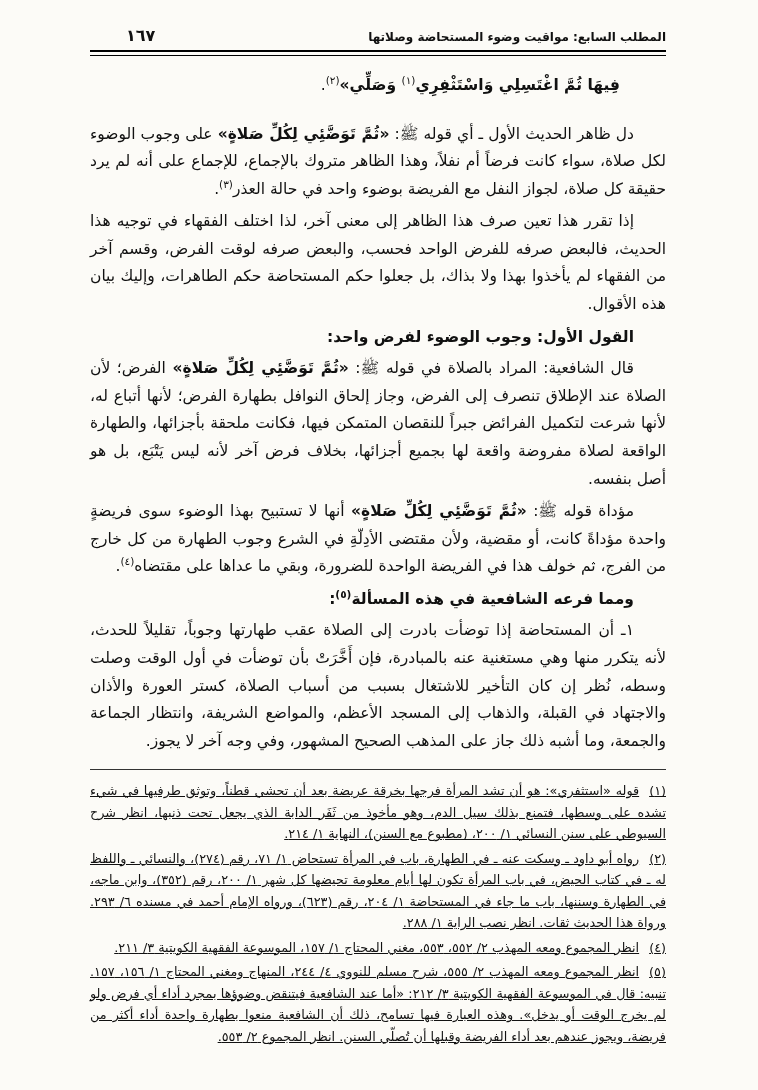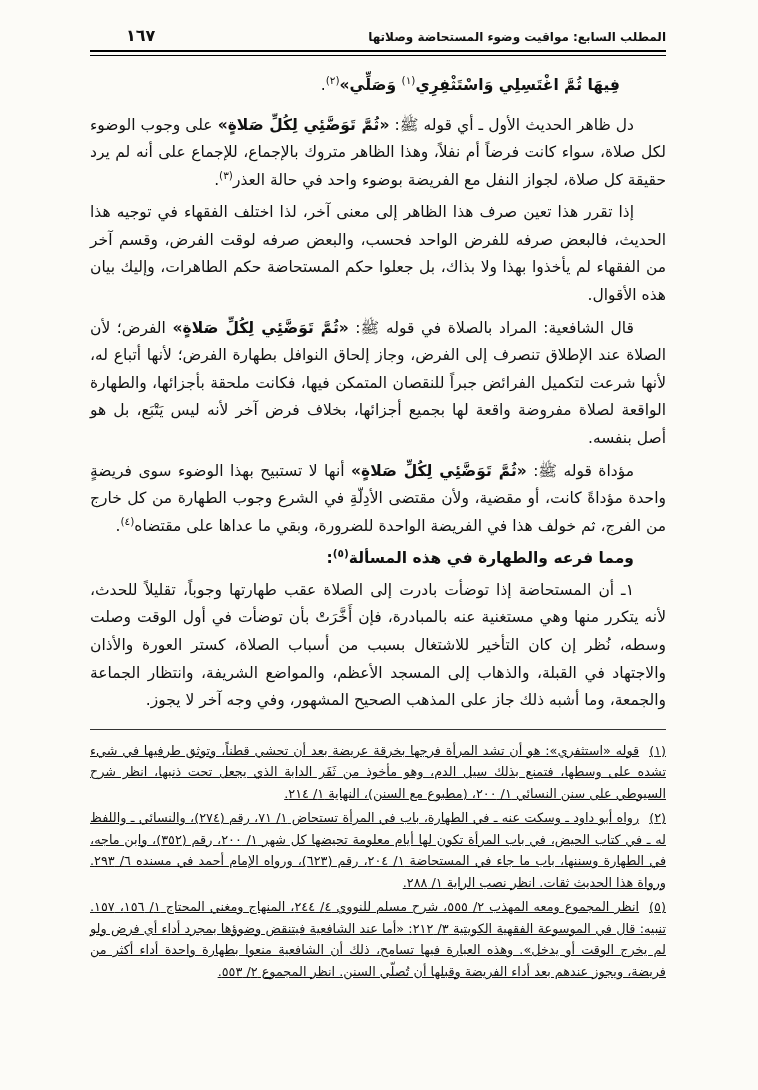--- a/index.html
+++ b/index.html
@@ -42,21 +42,21 @@
   
   .body-text p {
     margin: 0 0 5px 0;
     font-size: 15.5px;
     line-height: 1.78;
     text-align: justify;
     text-justify: inter-word;
   }
   .body-text p.opening {
     text-indent: 46px;
-    margin-bottom: 12px;
+    margin-bottom: 21px;
   }
   .body-text p.para {
     text-indent: 32px;
   }
   .body-text p.heading {
     text-indent: 32px;
     font-weight: bold;
     margin-top: 2px;
     margin-bottom: 4px;
   }
@@ -91,33 +91,37 @@
       <span class="header-title">المطلب السابع: مواقيت وضوء المستحاضة وصلاتها</span>
       <span class="page-number">١٦٧</span>
     </div>
     <div class="header-rule"></div>
   </header>
 
   <main class="body-text">
     <p class="opening"><span class="b">فِيهَا ثُمَّ اغْتَسِلِي وَاسْتَثْفِرِي</span><span class="sup">(١)</span><span class="b"> وَصَلِّي»</span><span class="sup">(٢)</span><span>.</span></p>
     <p class="para"><span>دل ظاهر الحديث الأول ـ أي قوله ﷺ: </span><span class="b">«ثُمَّ تَوَضَّئِي لِكُلِّ صَلاةٍ»</span><span> على وجوب الوضوء لكل صلاة، سواء كانت فرضاً أم نفلاً، وهذا الظاهر متروك بالإجماع، للإجماع على أنه لم يرد حقيقة كل صلاة، لجواز النفل مع الفريضة بوضوء واحد في حالة العذر</span><span class="sup">(٣)</span><span>.</span></p>
     <p class="para"><span>إذا تقرر هذا تعين صرف هذا الظاهر إلى معنى آخر، لذا اختلف الفقهاء في توجيه هذا الحديث، فالبعض صرفه للفرض الواحد فحسب، والبعض صرفه لوقت الفرض، وقسم آخر من الفقهاء لم يأخذوا بهذا ولا بذاك، بل جعلوا حكم المستحاضة حكم الطاهرات، وإليك بيان هذه الأقوال.</span></p>
+    <p class="heading"><span class="b">القول الأول: وجوب الوضوء لفرض واحد:</span></p>
     <p class="para"><span>قال الشافعية: المراد بالصلاة في قوله ﷺ: </span><span class="b">«ثُمَّ تَوَضَّئِي لِكُلِّ صَلاةٍ»</span><span> الفرض؛ لأن الصلاة عند الإطلاق تنصرف إلى الفرض، وجاز إلحاق النوافل بطهارة الفرض؛ لأنها أتباع له، لأنها شرعت لتكميل الفرائض جبراً للنقصان المتمكن فيها، فكانت ملحقة بأجزائها، والطهارة الواقعة لصلاة مفروضة واقعة لها بجميع أجزائها، بخلاف فرض آخر لأنه ليس يَتْبَع، بل هو أصل بنفسه.</span></p>
     <p class="para"><span>مؤداة قوله ﷺ: </span><span class="b">«ثُمَّ تَوَضَّئِي لِكُلِّ صَلاةٍ»</span><span> أنها لا تستبيح بهذا الوضوء سوى فريضةٍ واحدة مؤداةً كانت، أو مقضية، ولأن مقتضى الأدِلّةِ في الشرع وجوب الطهارة من كل خارج من الفرج، ثم خولف هذا في الفريضة الواحدة للضرورة، وبقي ما عداها على مقتضاه</span><span class="sup">(٤)</span><span>.</span></p>
-    <p class="heading"><span class="b">ومما فرعه والطهارة في هذه المسألة</span><span class="sup">(٥)</span><span class="b">:</span></p>
+    <p class="heading"><span class="b">ومما فرعه الشافعية في هذه المسألة</span><span class="sup">(٥)</span><span class="b">:</span></p>
     <p class="para"><span>١ـ أن المستحاضة إذا توضأت بادرت إلى الصلاة عقب طهارتها وجوباً، تقليلاً للحدث، لأنه يتكرر منها وهي مستغنية عنه بالمبادرة، فإن أَخَّرَتْ بأن توضأت في أول الوقت وصلت وسطه، نُظر إن كان التأخير للاشتغال بسبب من أسباب الصلاة، كستر العورة والأذان والاجتهاد في القبلة، والذهاب إلى المسجد الأعظم، والمواضع الشريفة، وانتظار الجماعة والجمعة، وما أشبه ذلك جاز على المذهب الصحيح المشهور، وفي وجه آخر لا يجوز.</span></p>
   </main>
 
   <footer class="footnotes">
     <div class="fn-rule"></div>
 
     <p class="footnote">
       <span class="fn-num">(١)</span><span>قوله «استثفري»: هو أن تشد المرأة فرجها بخرقة عريضة بعد أن تحشي قطناً، وتوثق طرفيها في شيء تشده على وسطها، فتمنع بذلك سيل الدم، وهو مأخوذ من ثَفَر الدابة الذي يجعل تحت ذنبها، انظر شرح السيوطي على سنن النسائي ١/ ٢٠٠، (مطبوع مع السنن)، النهاية ١/ ٢١٤.</span>
     </p>
     <p class="footnote">
       <span class="fn-num">(٢)</span><span>رواه أبو داود ـ وسكت عنه ـ في الطهارة، باب في المرأة تستحاض ١/ ٧١، رقم (٢٧٤)، والنسائي ـ واللفظ له ـ في كتاب الحيض، في باب المرأة تكون لها أيام معلومة تحيضها كل شهر ١/ ٢٠٠، رقم (٣٥٢)، وابن ماجه، في الطهارة وسننها، باب ما جاء في المستحاضة ١/ ٢٠٤، رقم (٦٢٣)، ورواه الإمام أحمد في مسنده ٦/ ٢٩٣. ورواة هذا الحديث ثقات. انظر نصب الراية ١/ ٢٨٨.</span>
     </p>
     <p class="footnote">
+      <span class="fn-num">(٤)</span><span>انظر المجموع ومعه المهذب ٢/ ٥٥٢، ٥٥٣، مغني المحتاج ١/ ١٥٧، الموسوعة الفقهية الكويتية ٣/ ٢١١.</span>
+    </p>
+    <p class="footnote">
       <span class="fn-num">(٥)</span><span>انظر المجموع ومعه المهذب ٢/ ٥٥٥، شرح مسلم للنووي ٤/ ٢٤٤، المنهاج ومغني المحتاج ١/ ١٥٦، ١٥٧. تنبيه: قال في الموسوعة الفقهية الكويتية ٣/ ٢١٢: «أما عند الشافعية فيتنقض وضوؤها بمجرد أداء أي فرض ولو لم يخرج الوقت أو يدخل». وهذه العبارة فيها تسامح، ذلك أن الشافعية منعوا بطهارة واحدة أداء أكثر من فريضة، ويجوز عندهم بعد أداء الفريضة وقبلها أن تُصلّي السنن. انظر المجموع ٢/ ٥٥٣.</span>
     </p>
   </footer>
 
 </div>
 
 </body></html>

